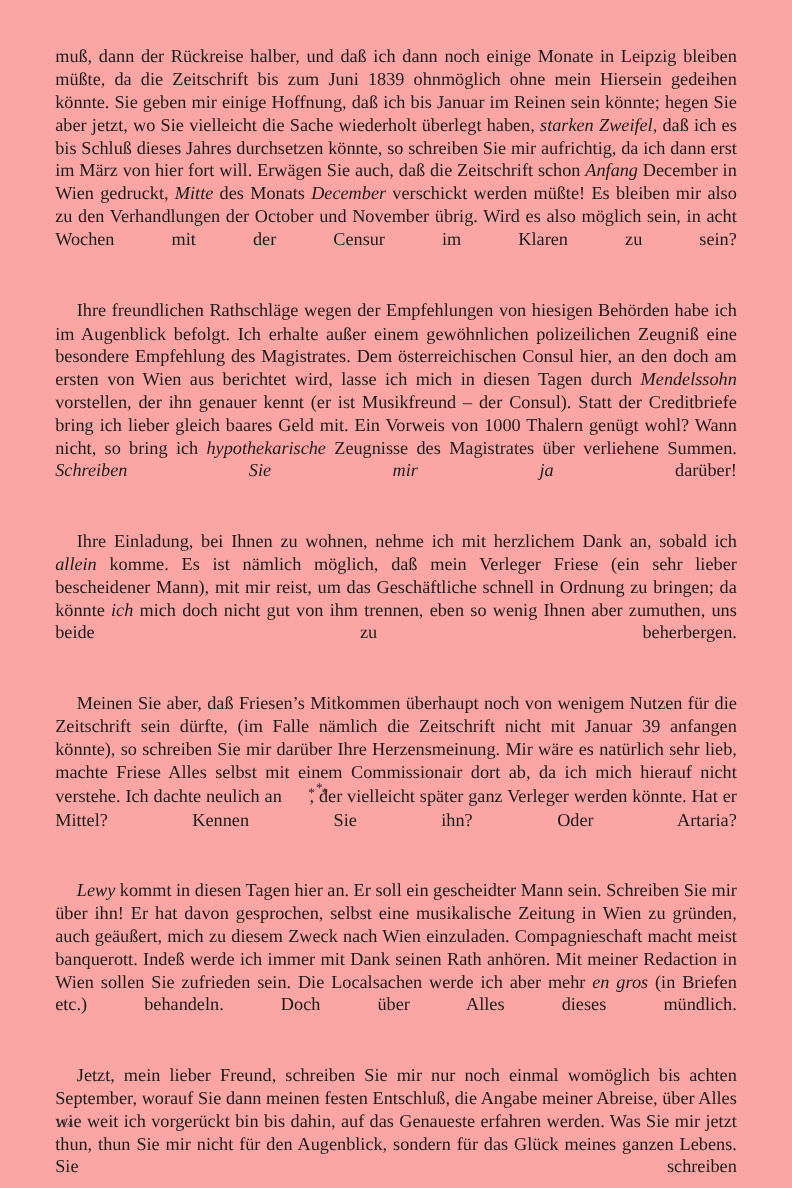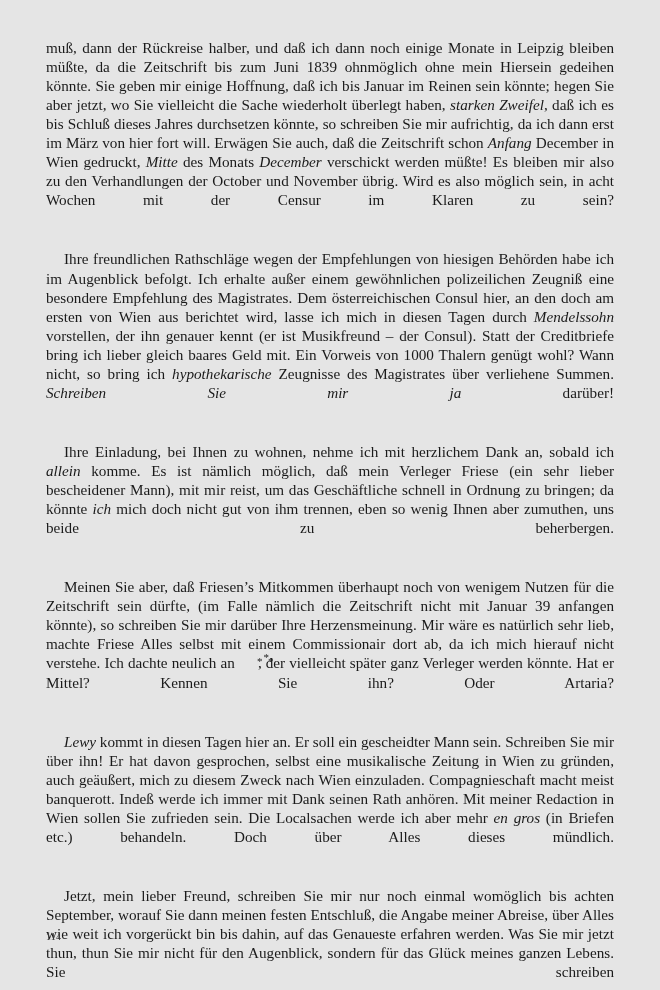--- a/index.html
+++ b/index.html
@@ -16,21 +16,21 @@
     font-family: "Liberation Serif", "DejaVu Serif", serif;
     color: #1a1a1a;
     -webkit-font-smoothing: antialiased;
   }
   .page {
     position: absolute;
     left: 0;
     top: 0;
     width: 660px;
     height: 990px;
-    background: #e5e5e5;
+    background: #fca5a5;
   }
   .text-block {
     position: absolute;
     left: 46px;
     top: 38px;
     width: 568px;
   }
   p.para {
     margin: 0;
     text-align: justify;

